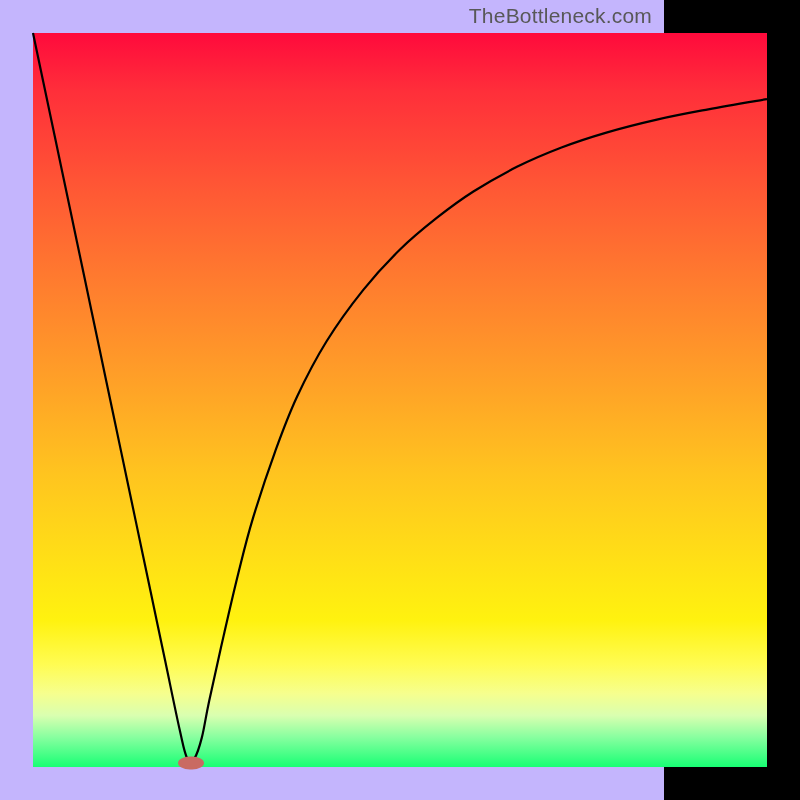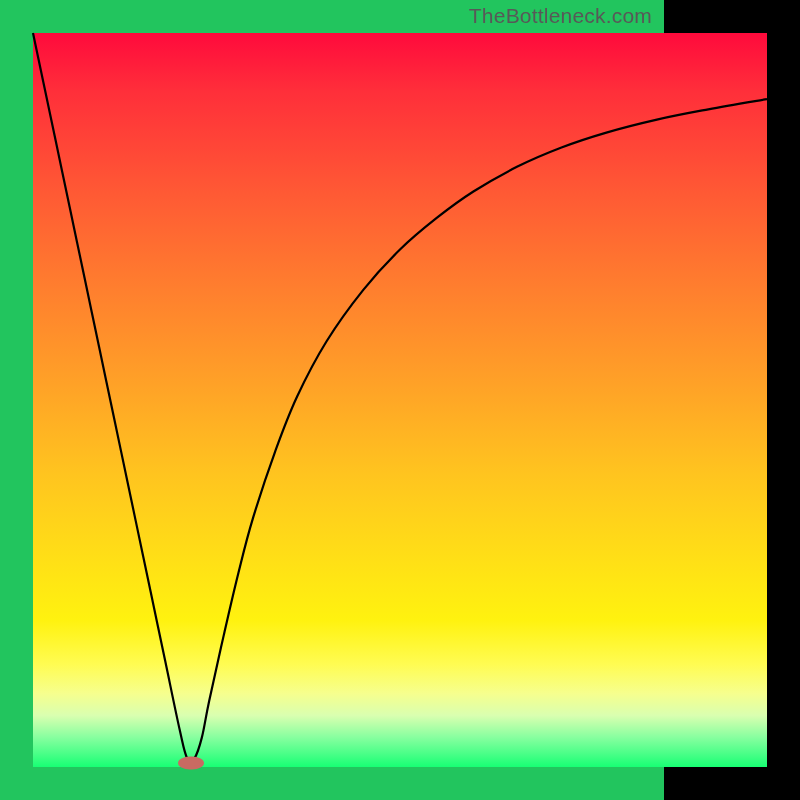--- a/index.html
+++ b/index.html
@@ -8,21 +8,21 @@
     width: 800px;
     height: 800px;
     background: #000000;
     overflow: hidden;
     font-family: Arial, Helvetica, sans-serif;
   }
   .frame {
     position: relative;
     width: 664px;
     height: 800px;
-    background: #22c55e;
+    background: #c4b5fd;
   }
   .plot-area {
     position: absolute;
     left: 33px;
     top: 33px;
     width: 734px;
     height: 734px;
     
     background: linear-gradient(to bottom,
       #ff0a3c 0%,

